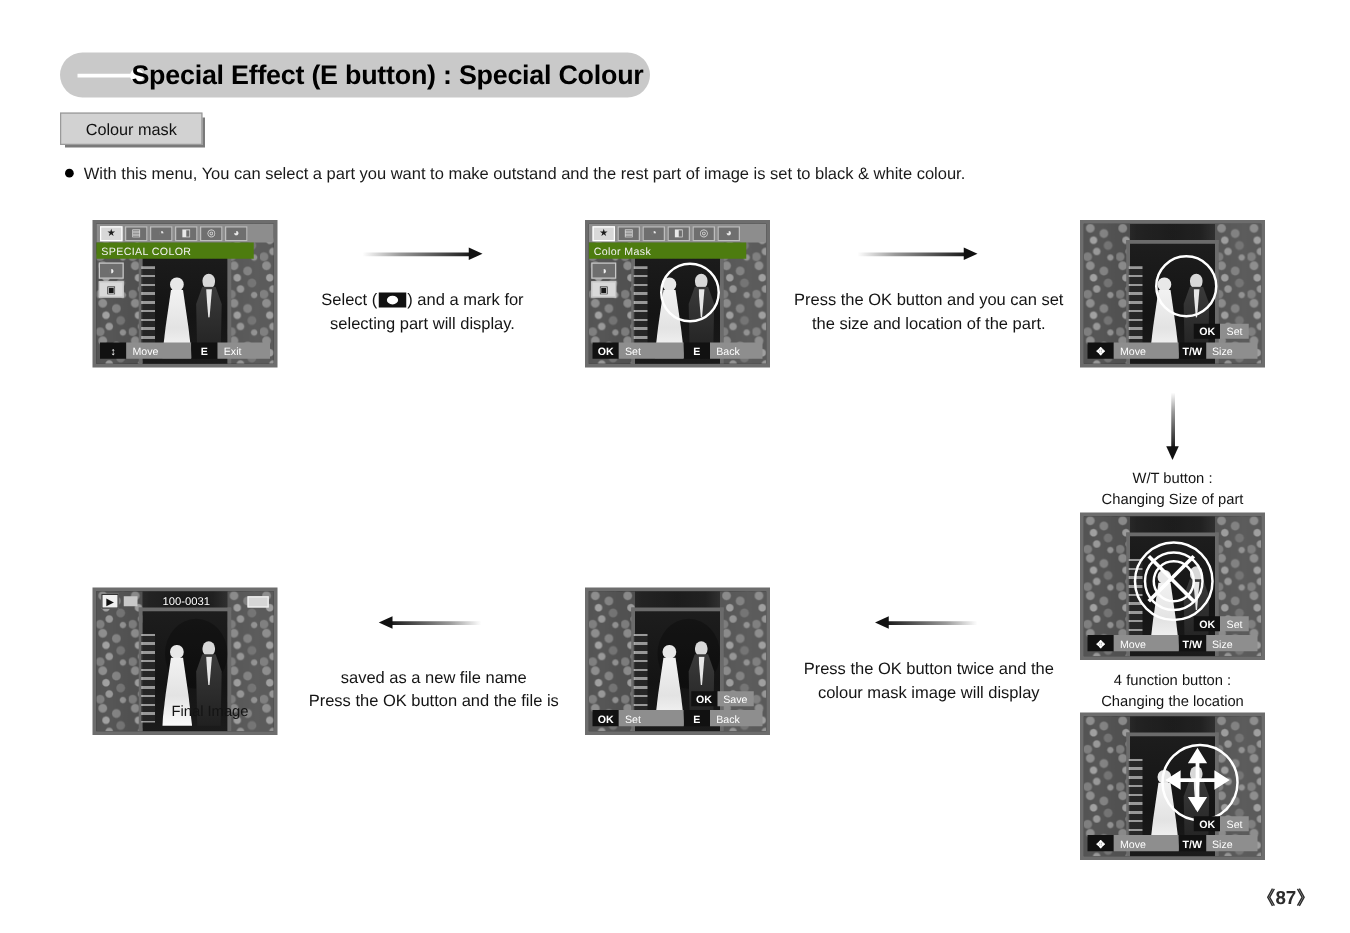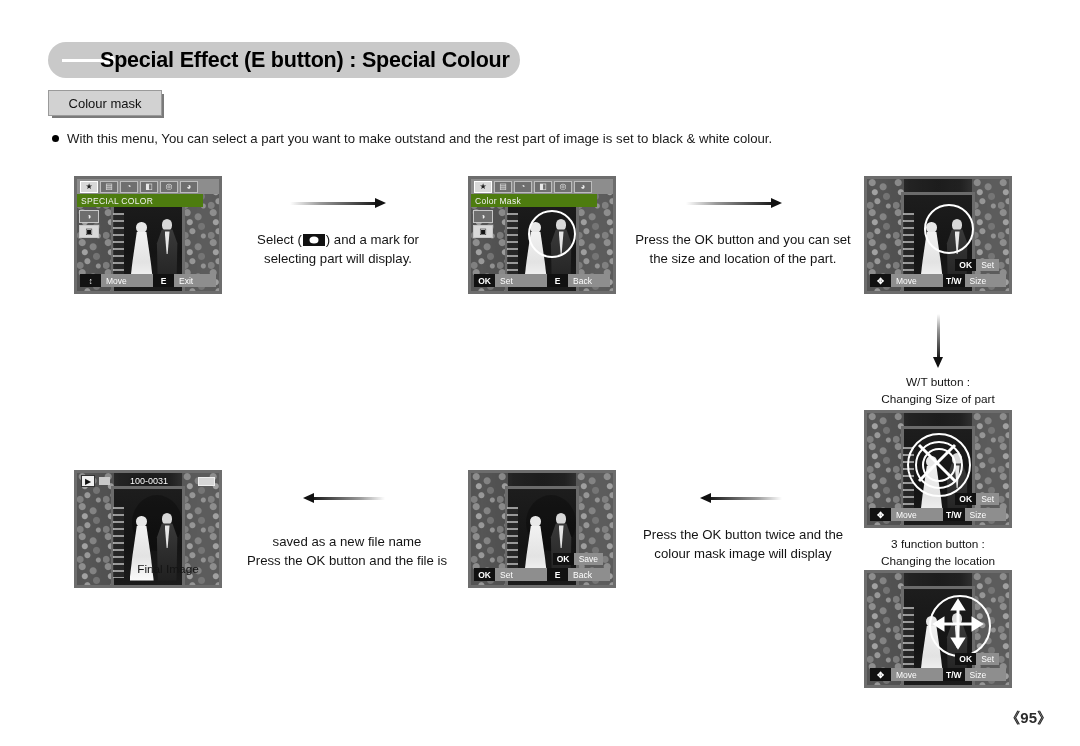--- a/index.html
+++ b/index.html
@@ -33,21 +33,21 @@
     position: absolute;
     left: 56px; top: 13px;
     width: 11px; height: 11px;
     border-radius: 50%;
     background: #ffffff;
   }
   .header-title {
     position: absolute;
     left: 52px;
     width: 420px;
-    text-align: left;
+    text-align: center;
     font-size: 21.5px;
     font-weight: bold;
     color: #000000;
     letter-spacing: -0.2px;
   }
 
   
   .subtab-shadow {
     position: absolute;
     left: 52px; top: 94px;
@@ -575,21 +575,21 @@
     <div class="cam-bottom">
       <span class="cb-key">✥</span>
       <span class="cb-lab short">Move</span>
       <span class="cb-key">T/W</span>
       <span class="cb-lab">Size</span>
     </div>
   </div>
 </div>
 
 <div class="caption small" style="left:858px; top:536px; width:160px;">
-  <div>3 function button :</div>
+  <div>4 function button :</div>
   <div>Changing the location</div>
 </div>
 
 <div class="cam" style="left:864px; top:570px; width:148px; height:118px;">
   <div class="cam-inner">
     <div class="photo">
       <div class="foliage-l"></div>
         <div class="foliage-r"></div>
       <div class="arch"></div>
         <div class="stairs"></div>
@@ -701,13 +701,13 @@
       <span class="pb-card"></span>
       <span class="pb-file">100-0031</span>
       <span class="pb-batt"></span>
     </div>
   </div>
 </div>
 <div class="caption small" style="left:74px; top:560px; width:148px; top:561px;padding-left:20px;">
   <div style="margin-top:0">Final Image</div>
 </div>
 
-<div class="page-num">《95》</div>
+<div class="page-num">《87》</div>
 
 </body></html>

